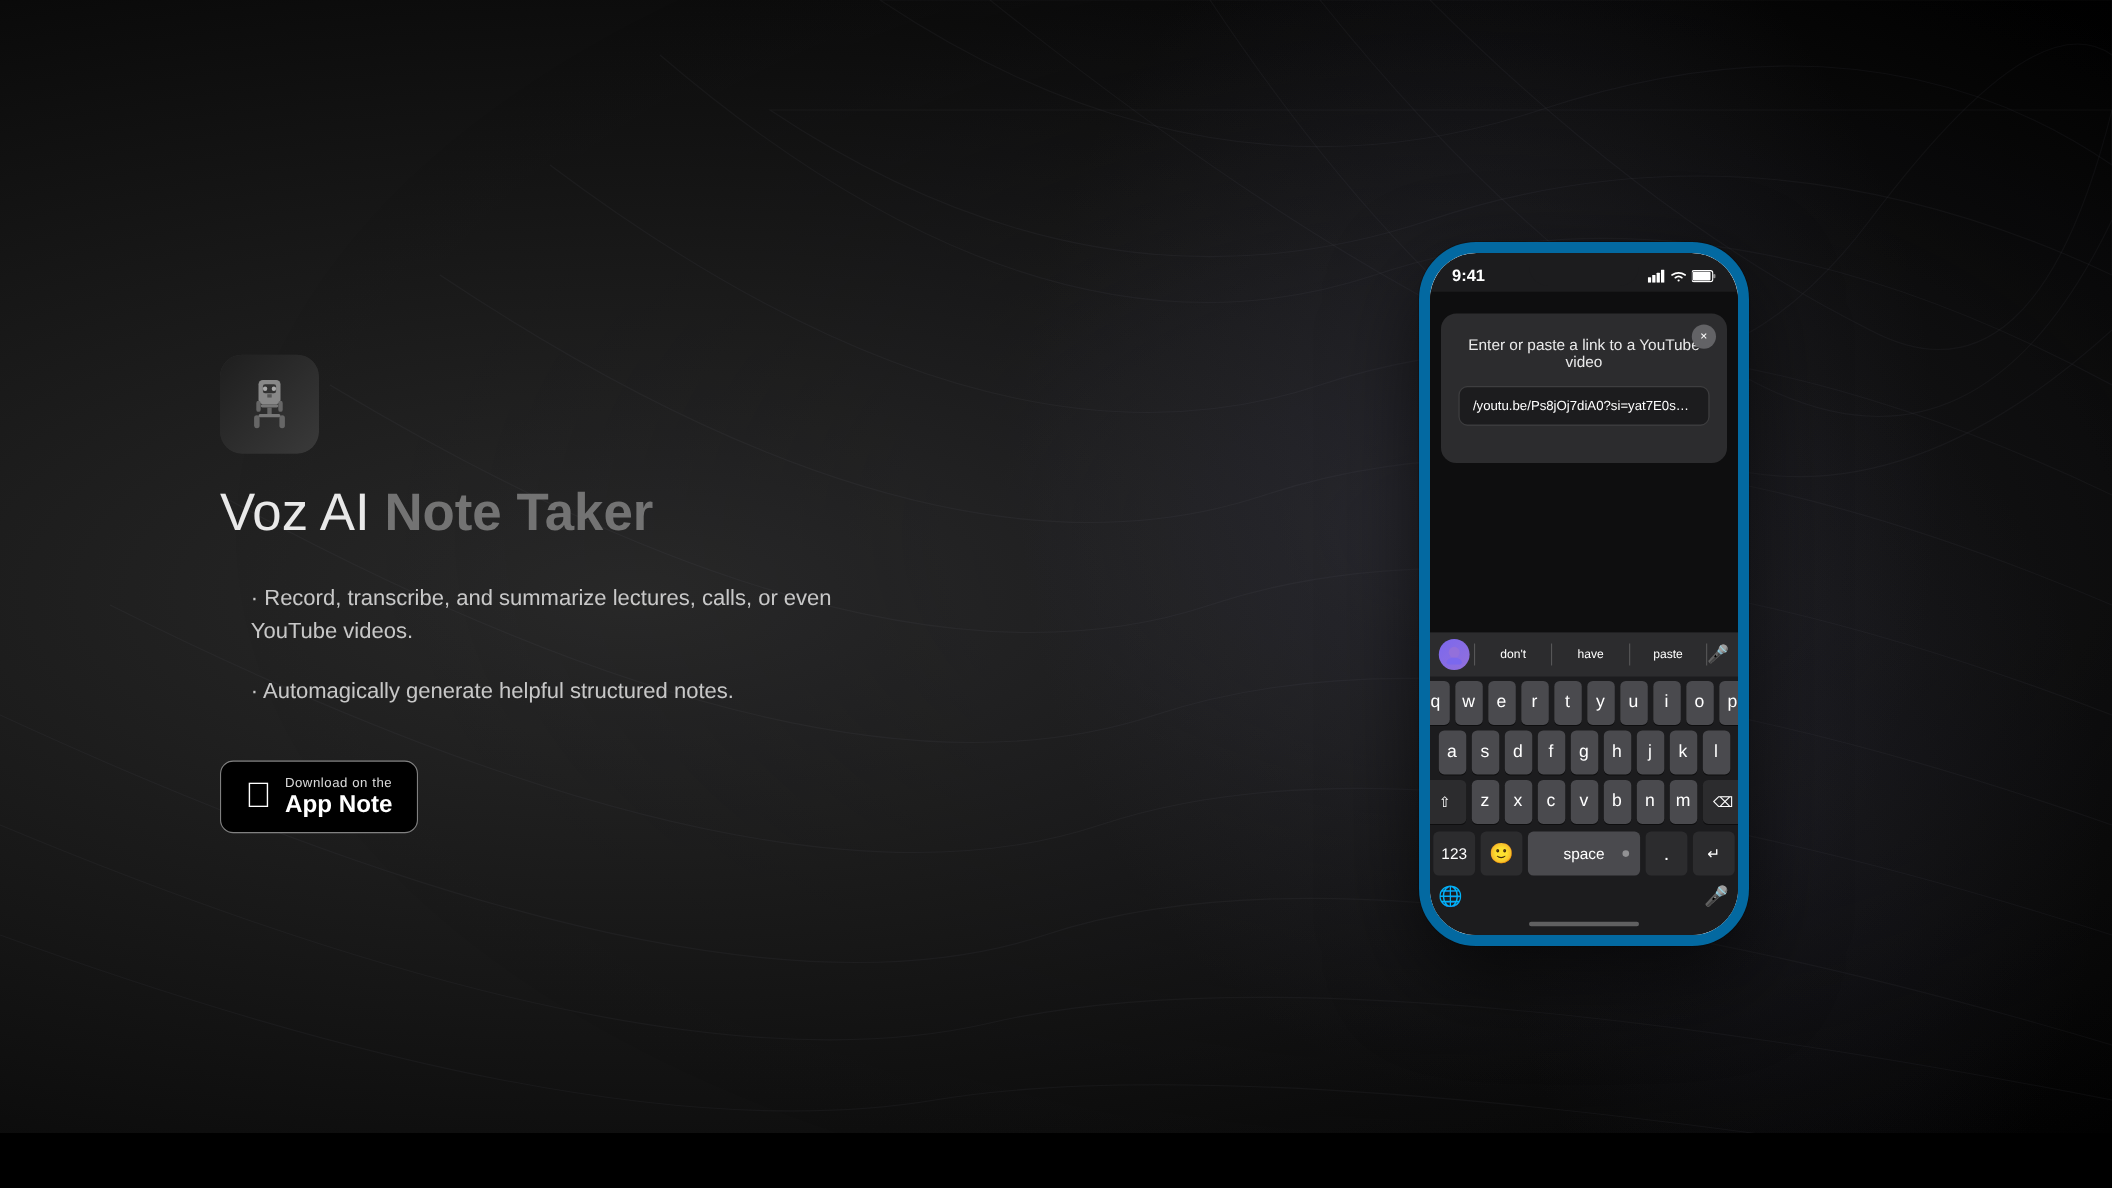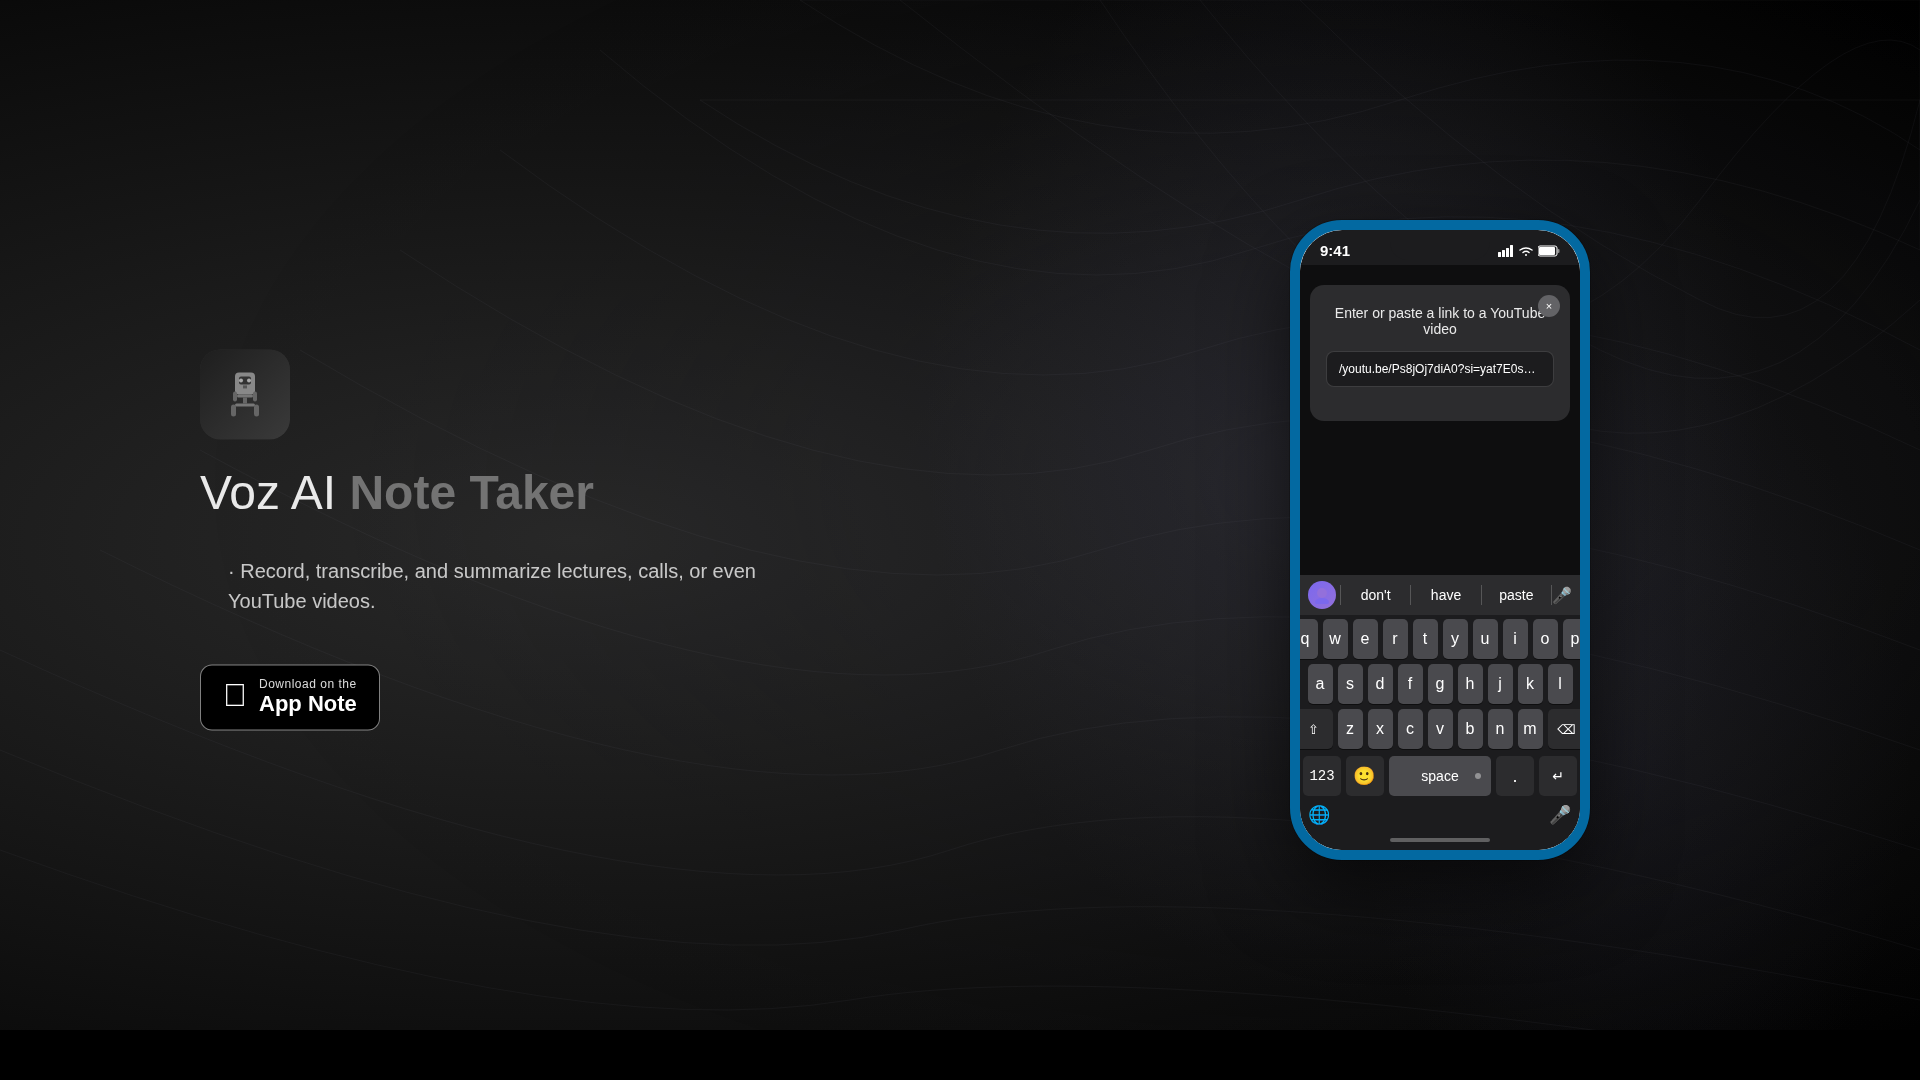--- a/index.html
+++ b/index.html
@@ -309,21 +309,21 @@
       display: flex;
       align-items: center;
       justify-content: center;
       font-size: 12px;
     }
 
     .pred-word {
       flex: 1;
       text-align: center;
       color: white;
-      font-size: 14px;
+      font-size: 11px;
     }
 
     .pred-mic {
       font-size: 16px;
       color: white;
       margin-right: 4px;
     }
 
     .pred-divider {
       width: 1px;
@@ -382,21 +382,20 @@
       border-radius: 5px;
       color: white;
       font-size: 14px;
       height: 40px;
       min-width: 38px;
       display: flex;
       align-items: center;
       justify-content: center;
       cursor: pointer;
       flex-shrink: 0;
-      font-family: Liberation Mono, monospace;
     }
 
     .key-emoji {
       background: #2c2c2e;
       border-radius: 5px;
       height: 40px;
       min-width: 38px;
       display: flex;
       align-items: center;
       justify-content: center;
@@ -543,20 +542,21 @@
 
   
   <h1 class="app-title">
     <span>Voz AI</span>
     <span class="highlight">Note Taker</span>
   </h1>
 
   
   <div class="feature-list">
     <p class="feature-item">· Record, transcribe, and summarize lectures, calls, or even YouTube videos.</p>
+    <p class="feature-item">· Automagically generate helpful structured notes.</p>
   </div>
 
   
   <a class="app-store-btn" href="#">
     <span class="apple-icon"></span>
     <span class="btn-text">
       <span class="download-text">Download on the</span>
       <span class="store-text">App Note</span>
     </span>
   </a>

